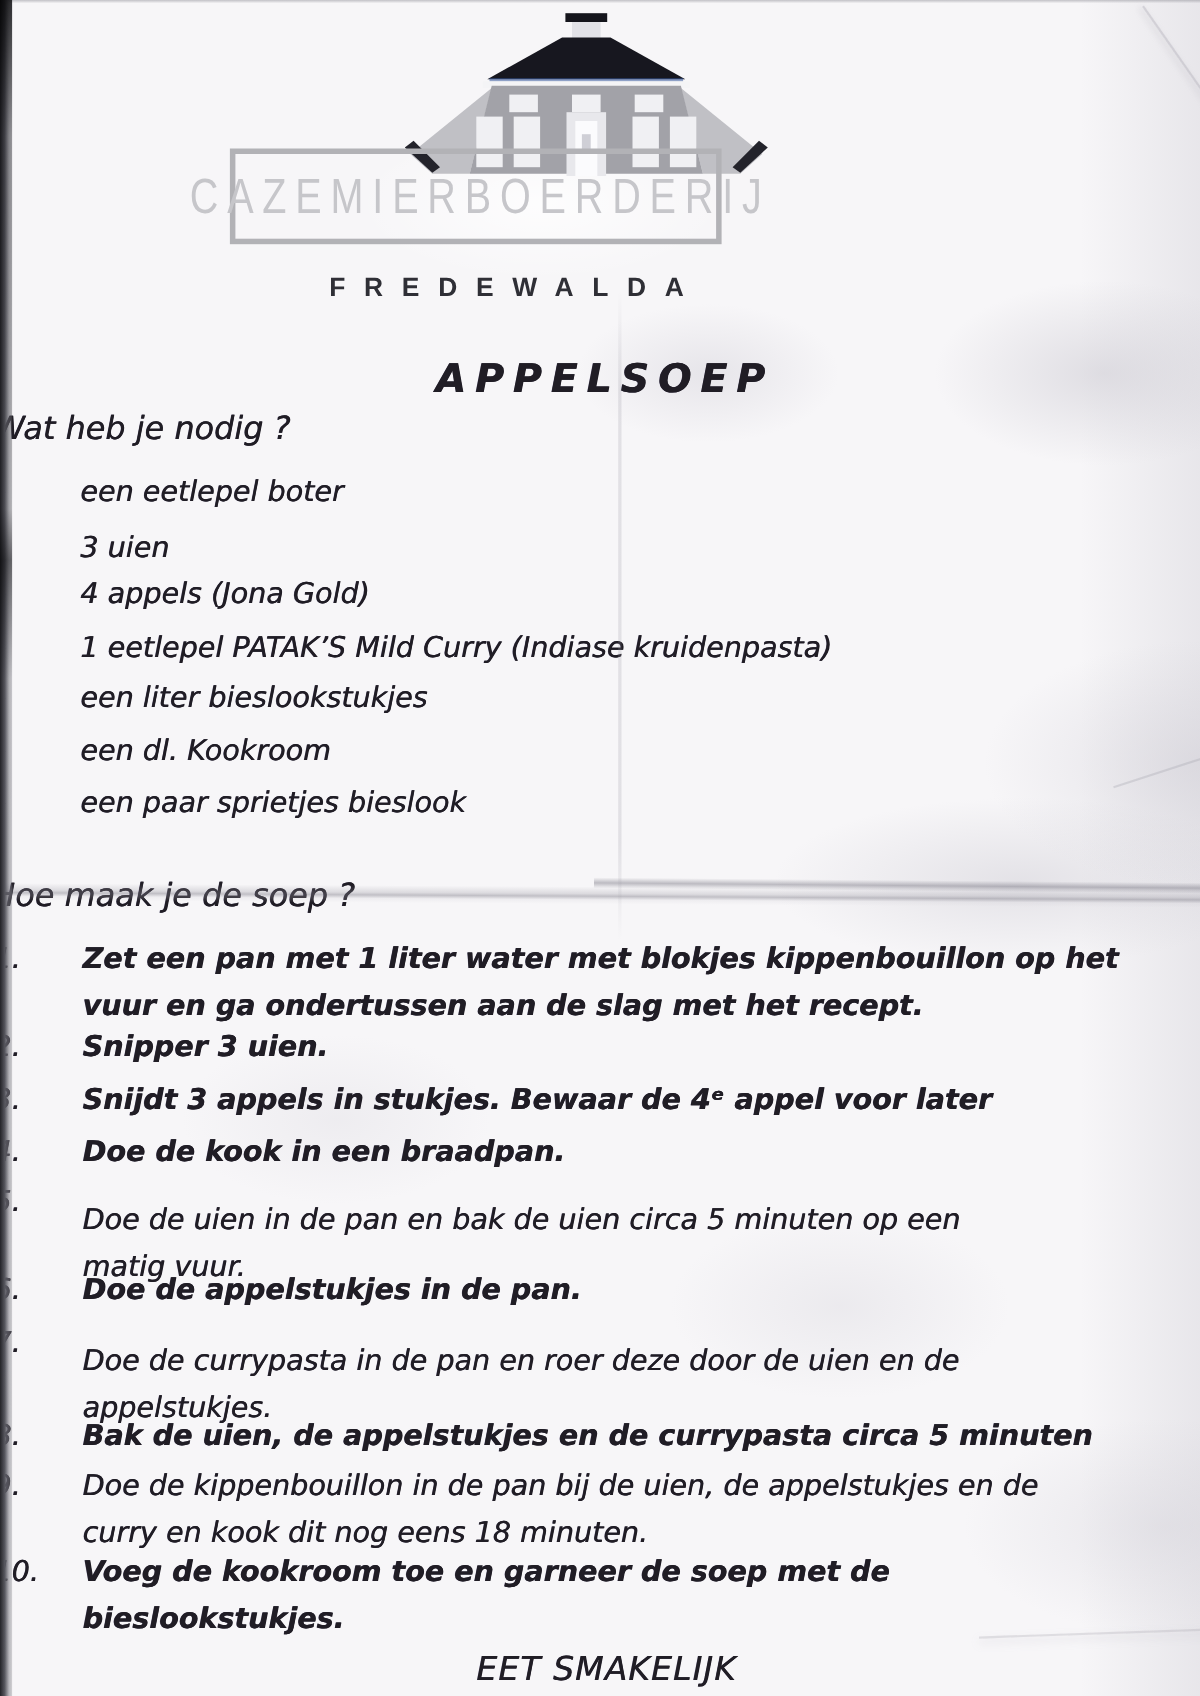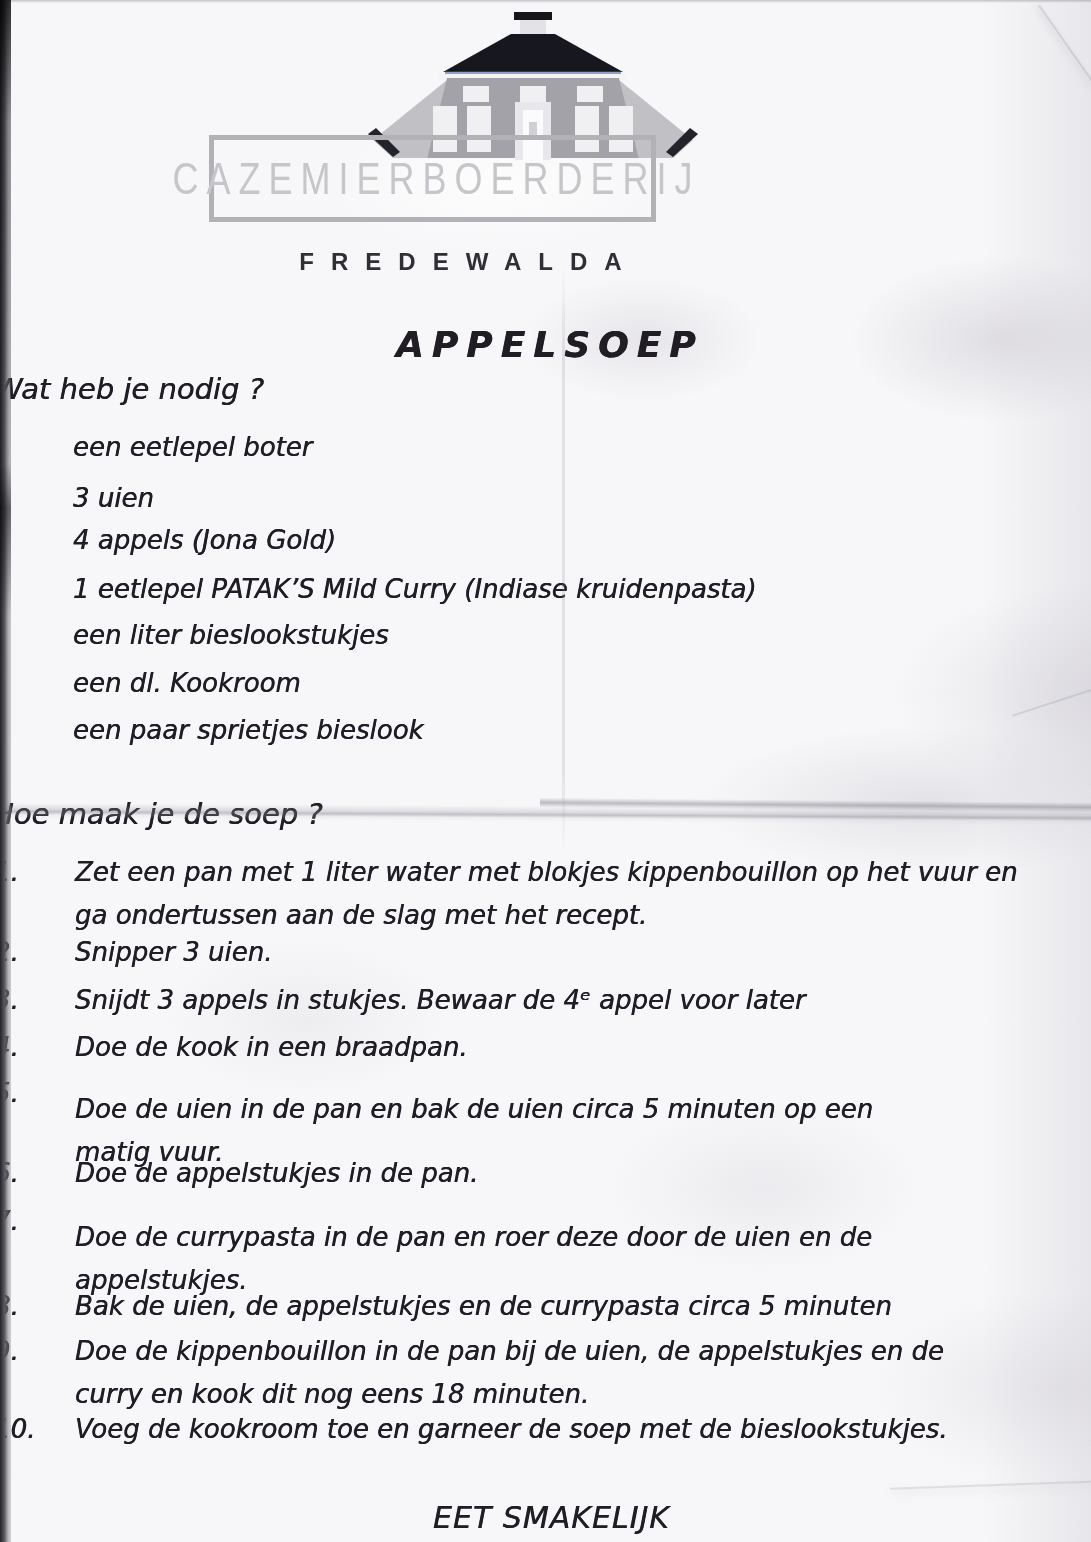--- a/index.html
+++ b/index.html
@@ -51,21 +51,21 @@
   }
   .sec-heading{font-size:29px;}
   .ing-heading{left:-6px;top:372px;}
   .steps-heading{left:-8px;top:797px;}
   ul.ingredients,ol.steps{margin:0;padding:0;list-style:none;}
   .ing,.step{position:absolute;left:0;font-size:26px;line-height:43px;}
   .dash{position:absolute;left:-4px;top:0;}
   .ing-text{position:absolute;left:73px;top:0;}
   .step-num{position:absolute;left:-6px;top:0;width:48px;}
   .step-text{position:absolute;left:75px;top:0;display:block;}
-  .w960{width:960px;} .w905{width:905px;} .w880{width:880px;margin-top:16px;}
+  .w960{width:960px;font-weight:bold;} .w905{width:905px;} .w880{width:880px;margin-top:16px;}
   .closing{left:433px;top:1500px;font-size:30px;letter-spacing:1px;}
   
   .scan-edge{
     left:0;top:0;width:11px;height:1542px;z-index:5;
     background:
       linear-gradient(to bottom, rgba(25,25,28,.9) 0%, rgba(70,70,76,.55) 8%, rgba(90,90,96,.4) 30%, rgba(40,40,45,.7) 33%, rgba(110,110,118,.35) 40%, rgba(120,120,128,.3) 100%),
       linear-gradient(to right, #2a2a2f 0%, #6a6a72 40%, rgba(150,150,158,.3) 75%, transparent 100%);
     background-blend-mode:multiply;
   }
   .crease{pointer-events:none;z-index:4;}

